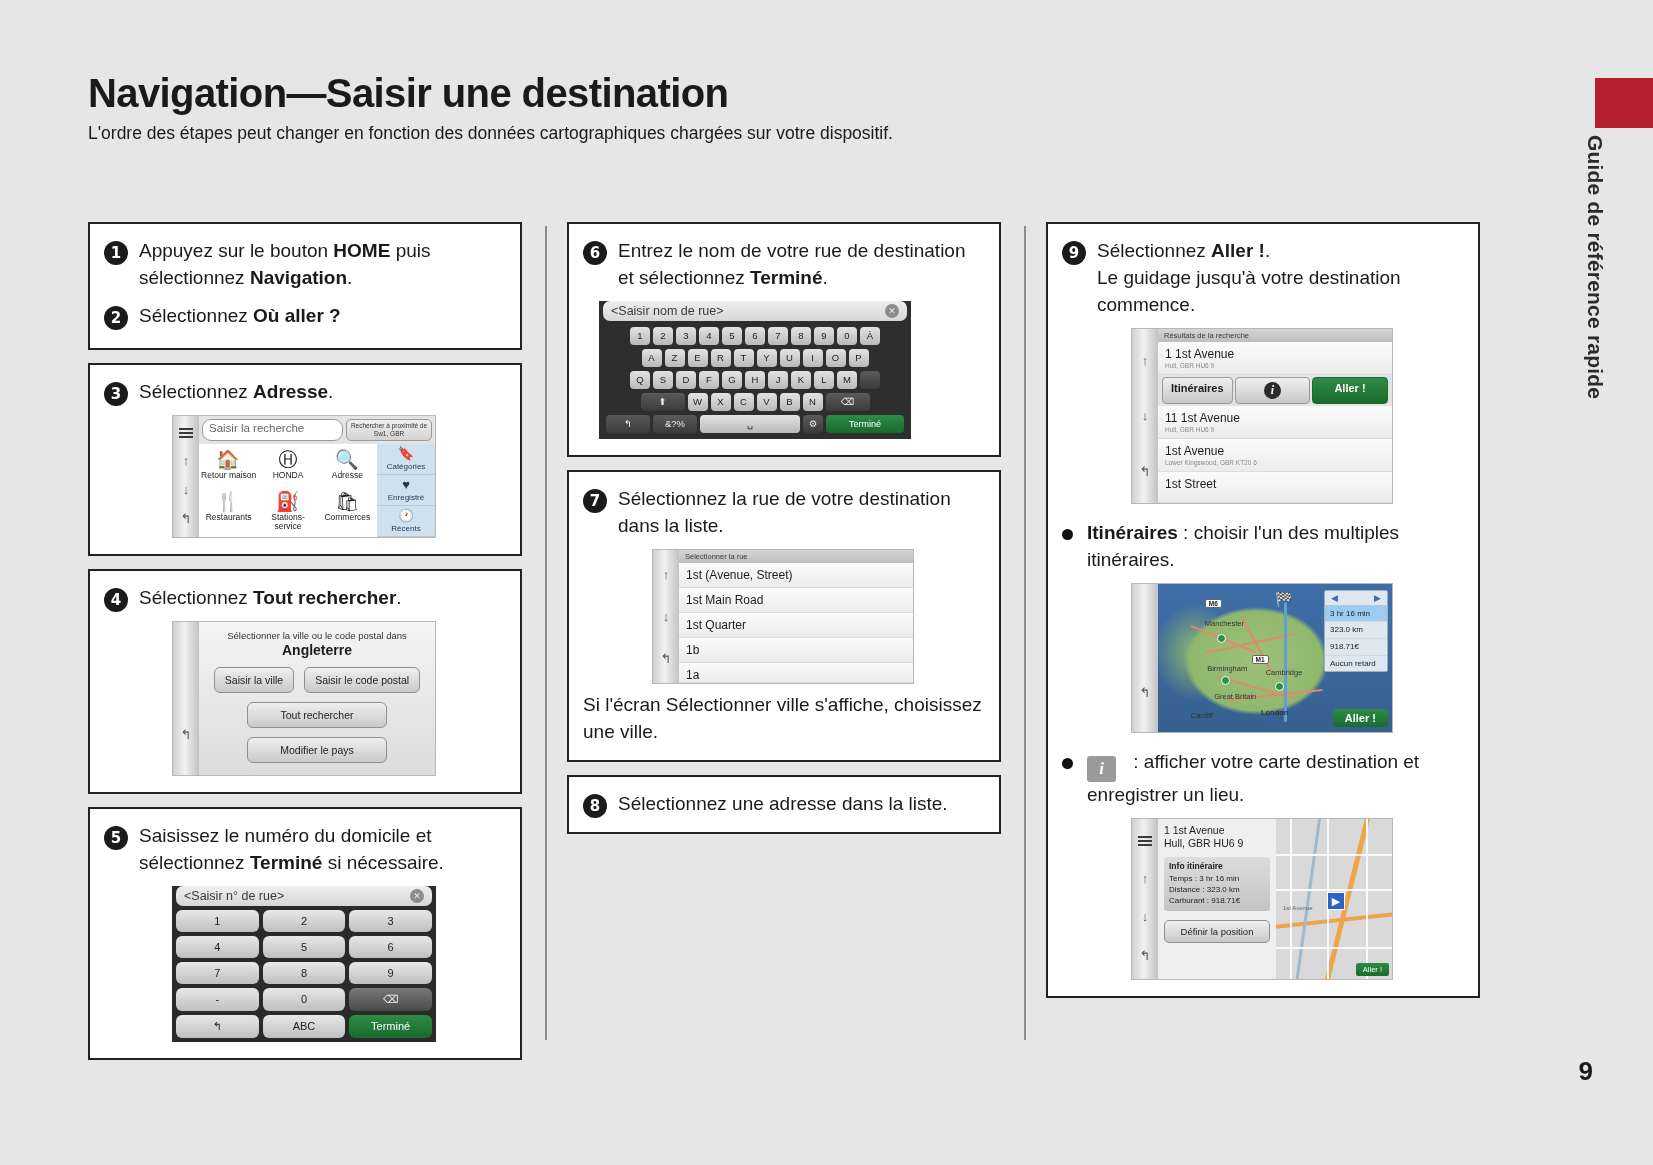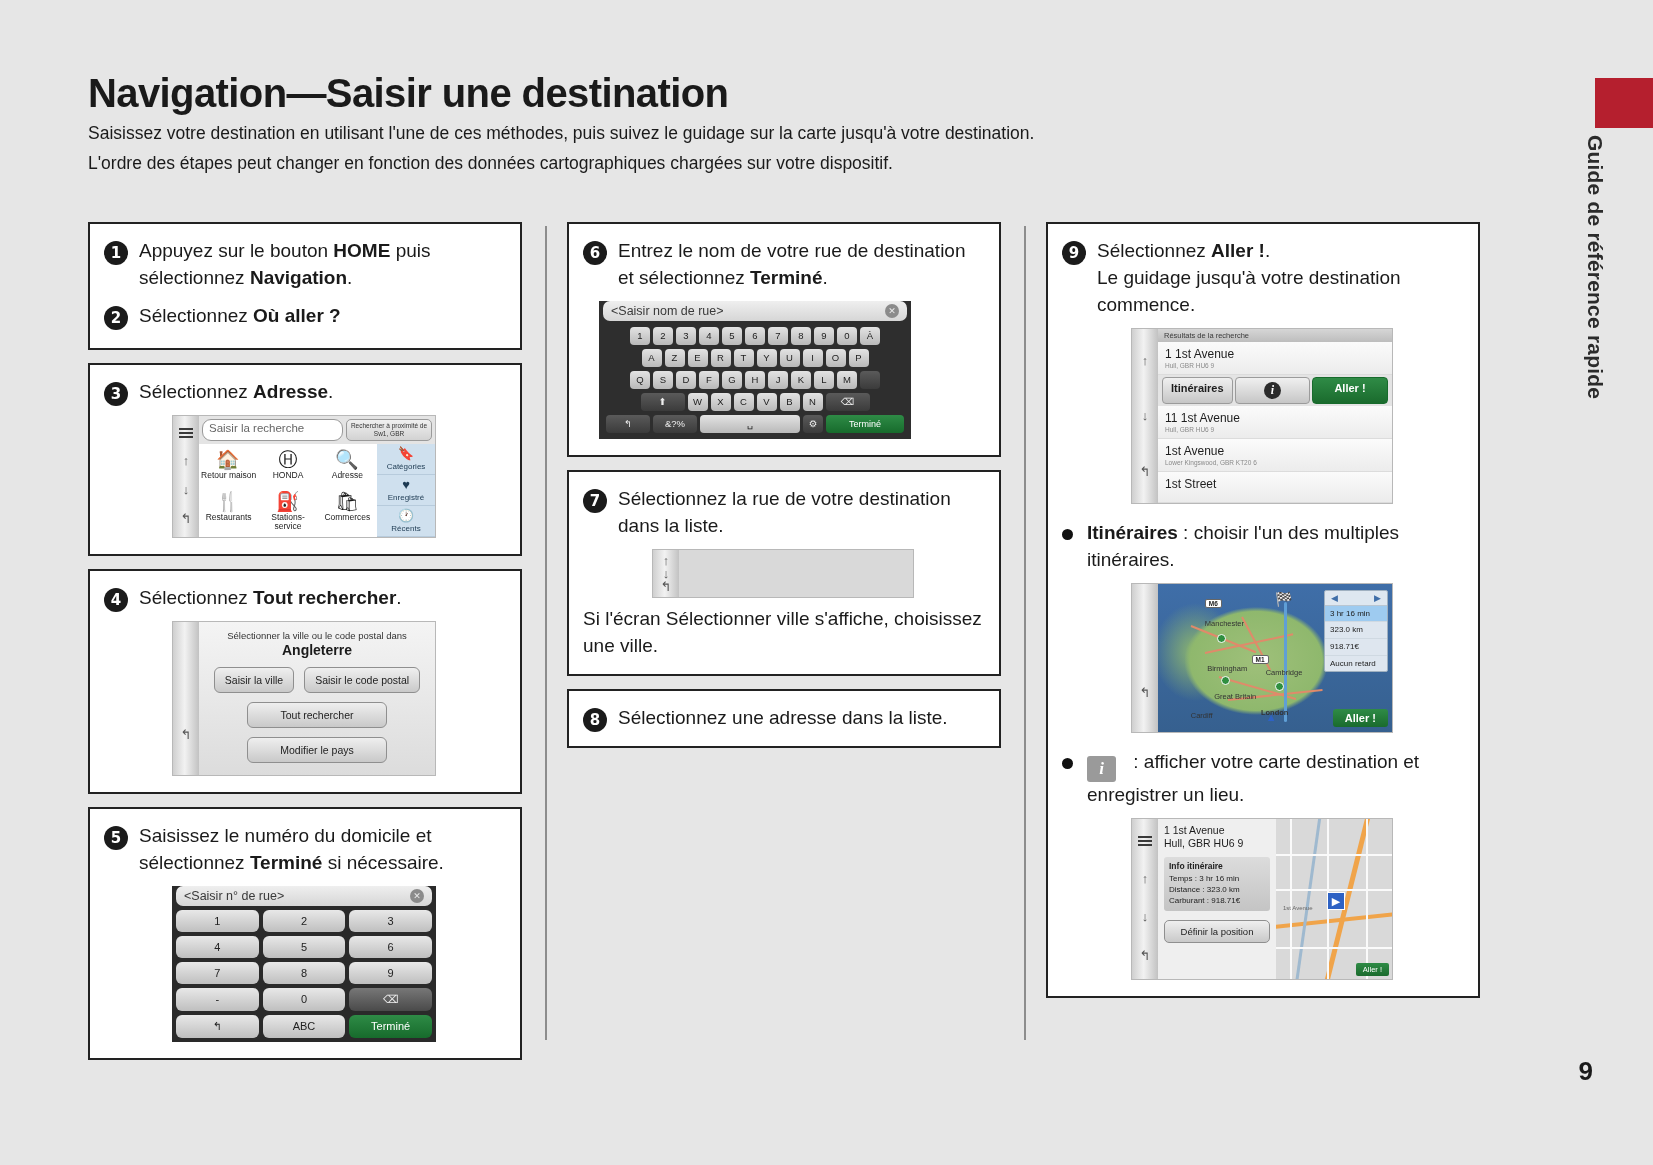--- a/index.html
+++ b/index.html
@@ -293,21 +293,20 @@
 <body>
 
 <div id="side-tab">
   <div id="side-tab-red"></div>
   <div id="side-tab-label">Guide de référence rapide</div>
 </div>
 <div id="page-number">9</div>
 
 <div id="header">
   <h1 id="doc-title">Navigation—Saisir une destination</h1>
-  <div class="intro-line">Saisissez votre destination en utilisant l'une de ces méthodes, puis suivez le guidage sur la carte jusqu'à votre destination.</div>
   <div class="intro-line">L'ordre des étapes peut changer en fonction des données cartographiques chargées sur votre dispositif.</div>
 </div>
 
 <div id="columns">
 
   <div class="col">
 
     <div class="step-box">
       <div class="step">
         <div class="bullet-num">1</div>
@@ -536,20 +535,28 @@
         <div class="bullet-num">7</div>
         <div class="step-text">Sélectionnez la rue de votre destination dans la liste.</div>
       </div>
 
       <div class="shot" style="width:262px;">
         <div class="shot-inner">
           <div class="shot-rail">
             <span>↑</span>
             <span>↓</span>
             <span>↰</span>
+          </div>
+          <div class="shot-body lst">
+            <div class="lst-hdr">Sélectionner la rue</div>
+            <div class="lst-row">1st (Avenue, Street)</div>
+            <div class="lst-row">1st Main Road</div>
+            <div class="lst-row">1st Quarter</div>
+            <div class="lst-row">1b</div>
+            <div class="lst-row" style="padding-bottom:0">1a</div>
           </div>
         </div>
       </div>
 
       <div class="note-text">Si l'écran Sélectionner ville s'affiche, choisissez une ville.</div>
     </div>
 
     <div class="step-box">
       <div class="step" style="margin-bottom:0">
         <div class="bullet-num">8</div>

